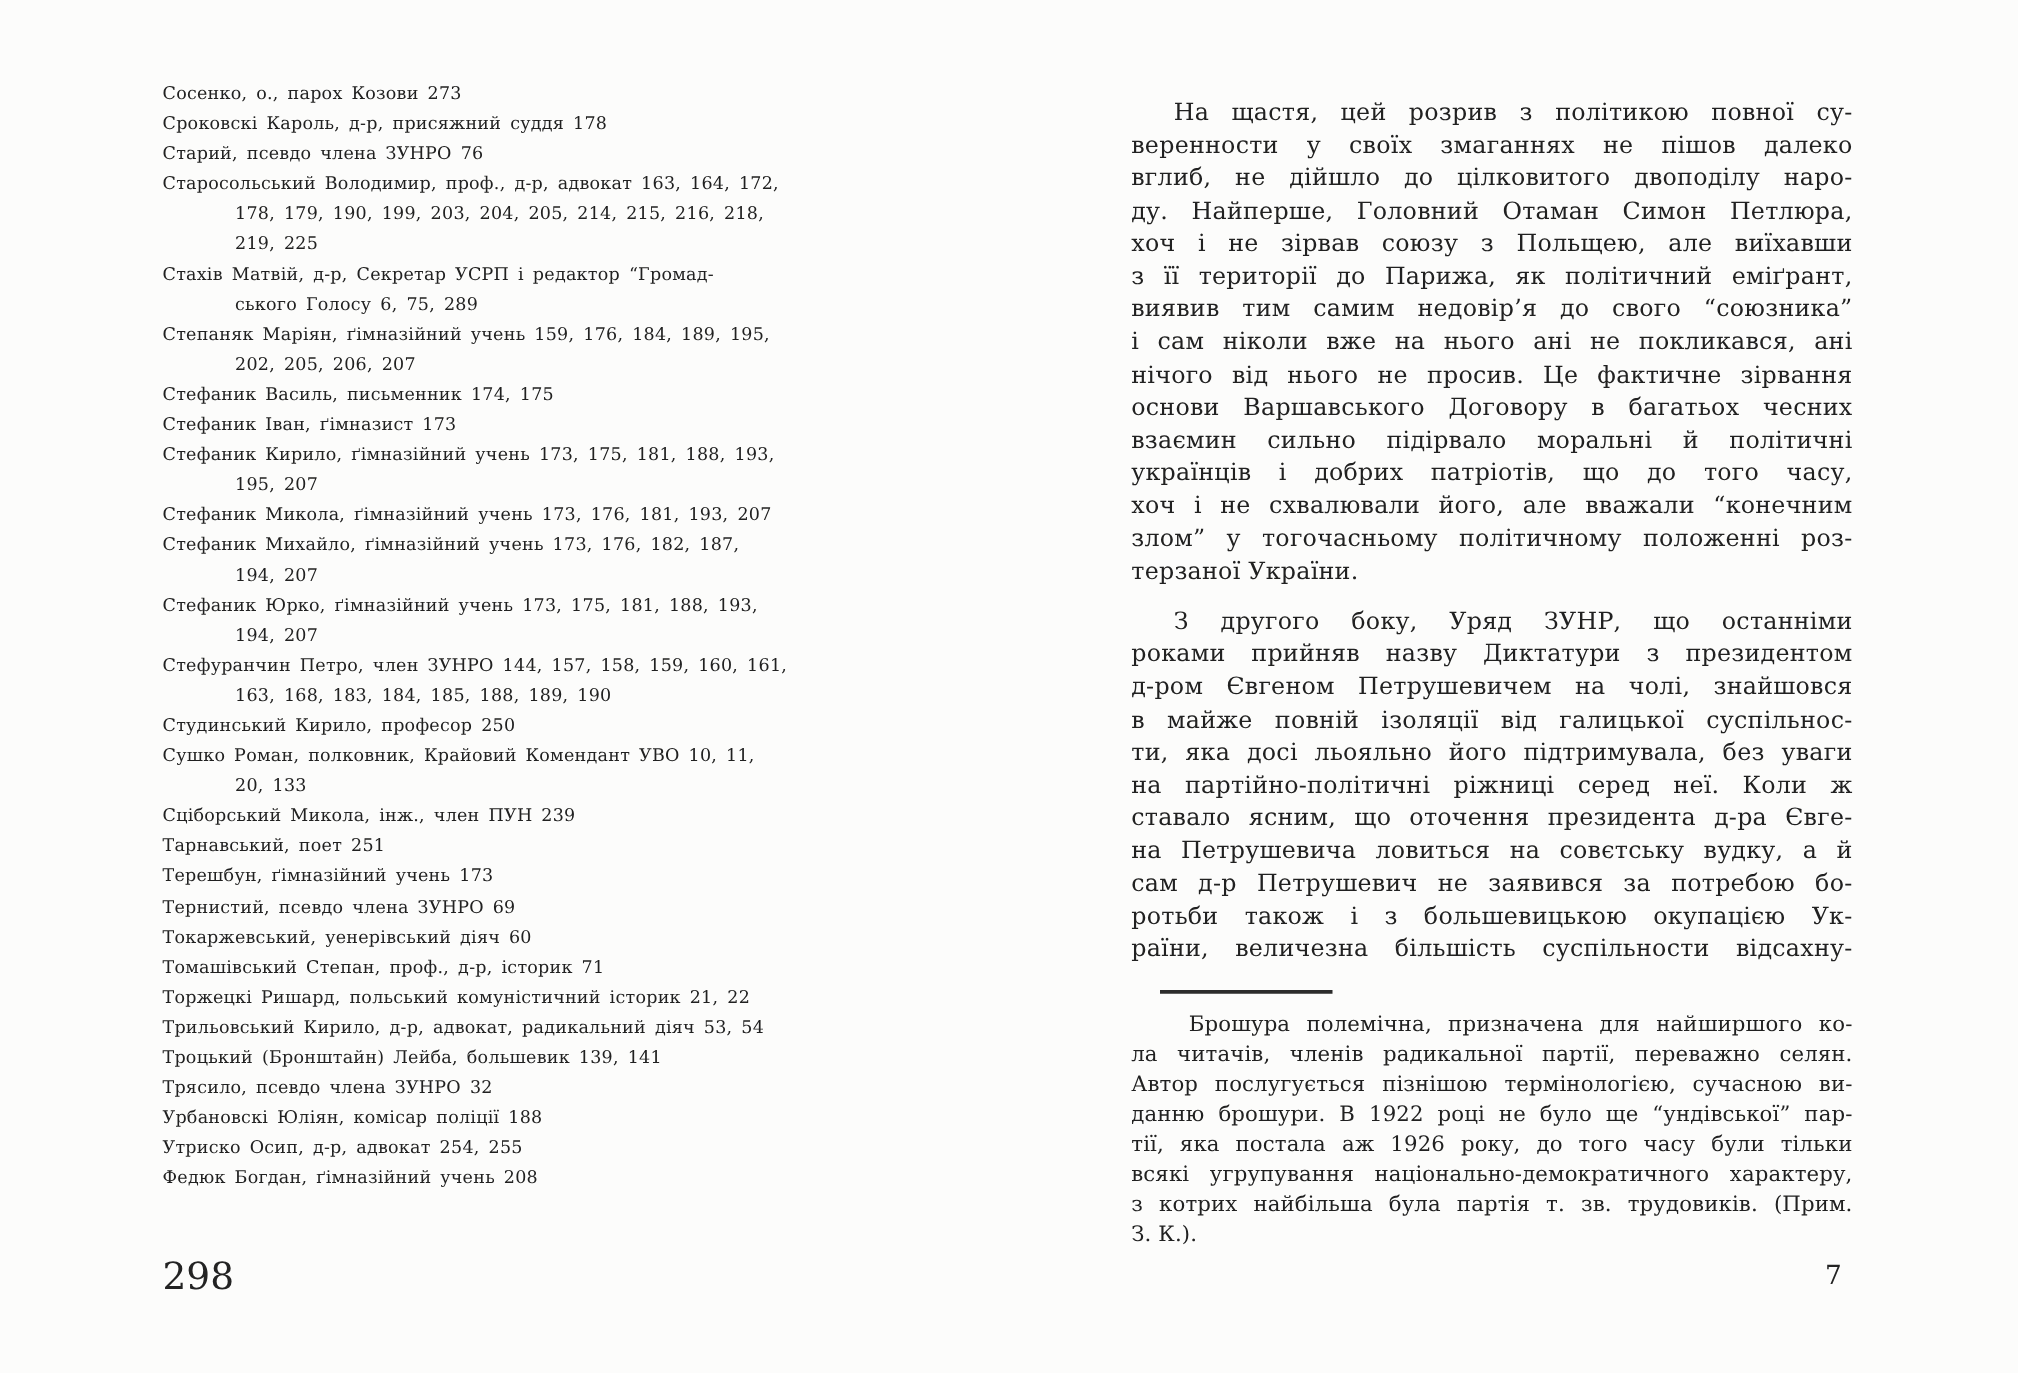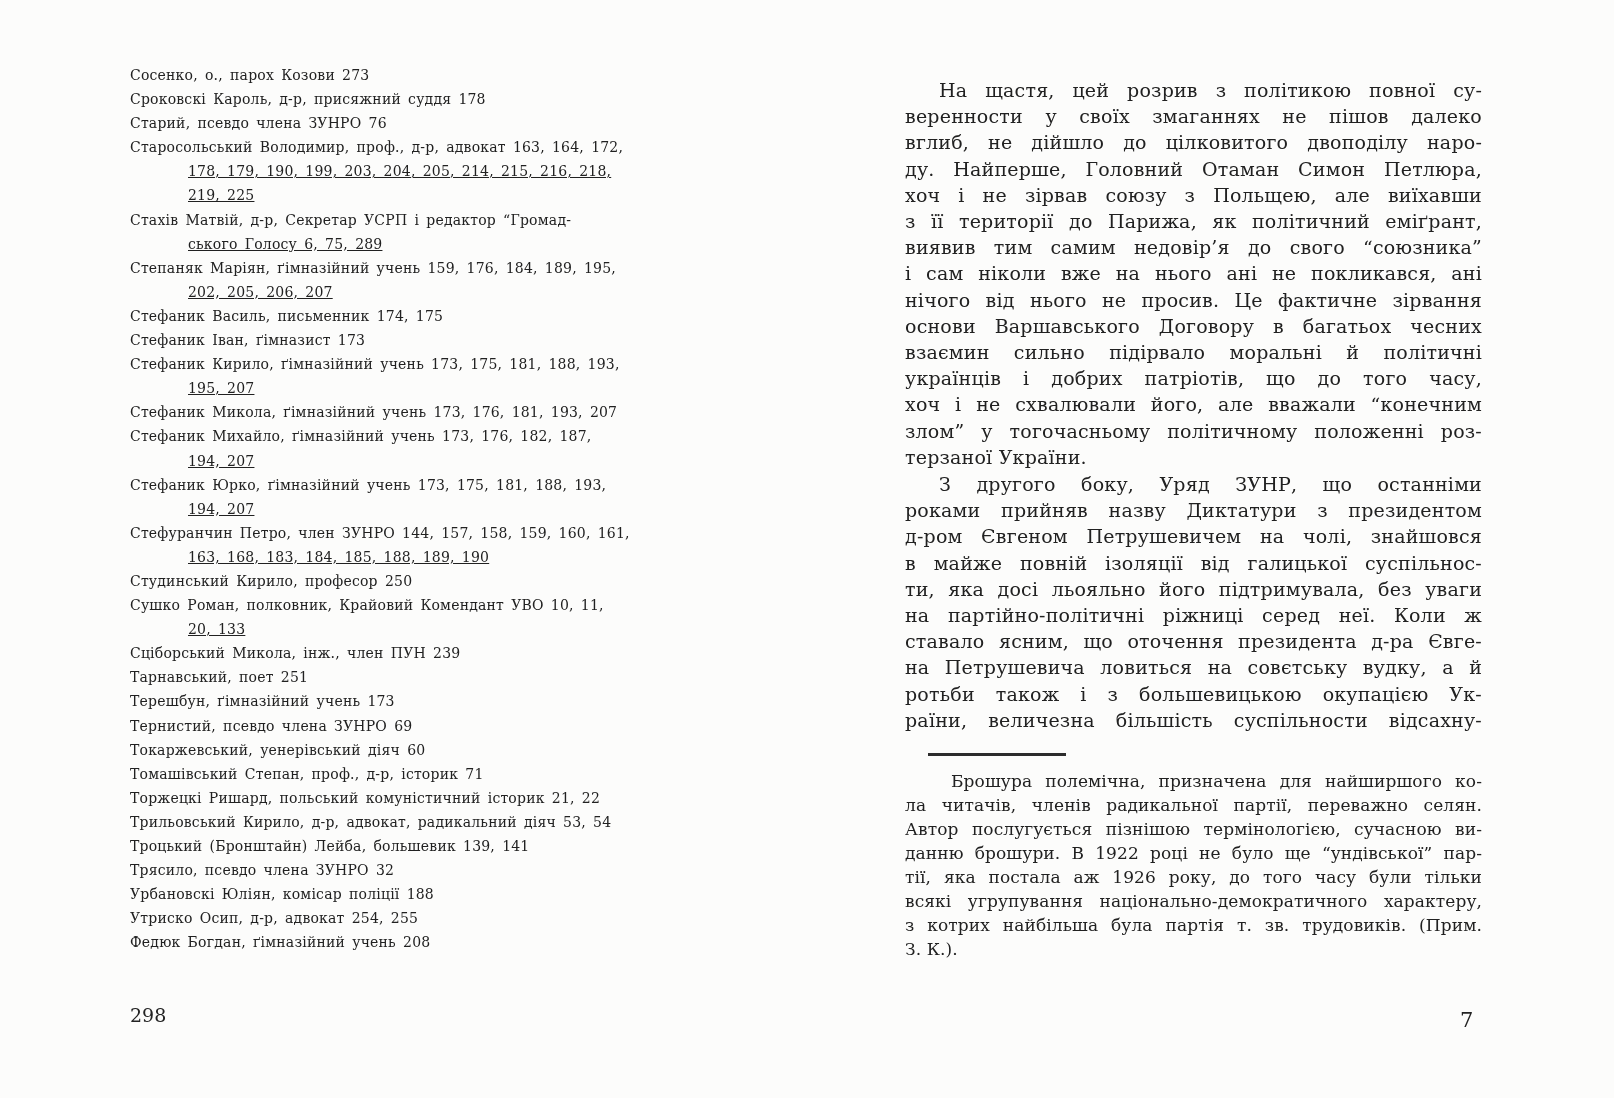--- a/index.html
+++ b/index.html
@@ -11,46 +11,46 @@
     overflow:hidden;
   }
   .spread { position:relative; width:1614px; height:1098px; }
 
   
   .left-block { position:absolute; left:130px; top:63px; width:672px; }
   .idx-line {
     font-size:14px; line-height:24.1px;
     white-space:nowrap; word-spacing:2.5px; letter-spacing:0.2px;
   }
-  .idx-line.cont { padding-left:58px;text-decoration:underline; }
+  .idx-line.cont { padding-left:58px; }
 
   
   .right-block { position:absolute; left:905px; top:77px; width:577px; }
   .body-line {
     font-size:19px; line-height:26.2px;
     text-align:justify; text-align-last:justify; text-justify:inter-word;
     letter-spacing:0.2px;
   }
   .body-line.first { padding-left:34px; }
   .body-line.endline { text-align-last:left; }
-  .para + .para { margin-top:1px; }
+  .para + .para { margin-top:14px; }
 
   .footrule {
     height:0; border-top:3px solid #2c2c2c;
     width:138px; margin:20px 0 13px 23px;
   }
   .foot-line {
     font-size:17px; line-height:24px;
     text-align:justify; text-align-last:justify; text-justify:inter-word;
     letter-spacing:0.1px;
   }
   .foot-line.first { padding-left:46px; }
   .foot-line.endline { text-align-last:left; }
 
-  .pagenum { position:absolute; font-size:19px; color:#232323; }
+  .pagenum { position:absolute; font-size:30px; color:#232323; }
   .pagenum-left  { left:130px; top:1004px; }
   .pagenum-right { left:1460px; top:1008px; font-size:21px; }
 </style>
 </head>
 <body>
 
 <div class="spread">
 
   <section class="left-block">
     <div id="index-list">
@@ -117,20 +117,21 @@
         </div>
         <div class="para">
           <div class="body-line first">З другого боку, Уряд ЗУНР, що останніми</div>
           <div class="body-line">роками прийняв назву Диктатури з президентом</div>
           <div class="body-line">д-ром Євгеном Петрушевичем на чолі, знайшовся</div>
           <div class="body-line">в майже повній ізоляції від галицької суспільнос-</div>
           <div class="body-line">ти, яка досі льояльно його підтримувала, без уваги</div>
           <div class="body-line">на партійно-політичні ріжниці серед неї. Коли ж</div>
           <div class="body-line">ставало ясним, що оточення президента д-ра Євге-</div>
           <div class="body-line">на Петрушевича ловиться на совєтську вудку, а й</div>
+          <div class="body-line">сам д-р Петрушевич не заявився за потребою бо-</div>
           <div class="body-line">ротьби також і з большевицькою окупацією Ук-</div>
           <div class="body-line">раїни, величезна більшість суспільности відсахну-</div>
         </div>
       </div>
     <div class="footrule"></div>
     <div id="footnote">
         <div class="foot-line first">Брошура полемічна, призначена для найширшого ко-</div>
         <div class="foot-line">ла читачів, членів радикальної партії, переважно селян.</div>
         <div class="foot-line">Автор послугується пізнішою термінологією, сучасною ви-</div>
         <div class="foot-line">данню брошури. В 1922 році не було ще “ундівської” пар-</div>

